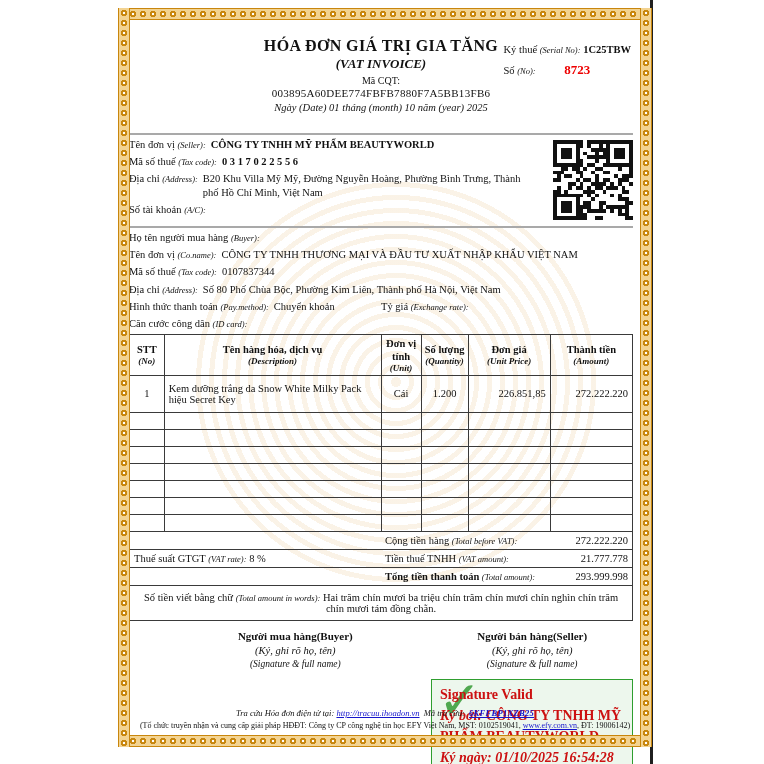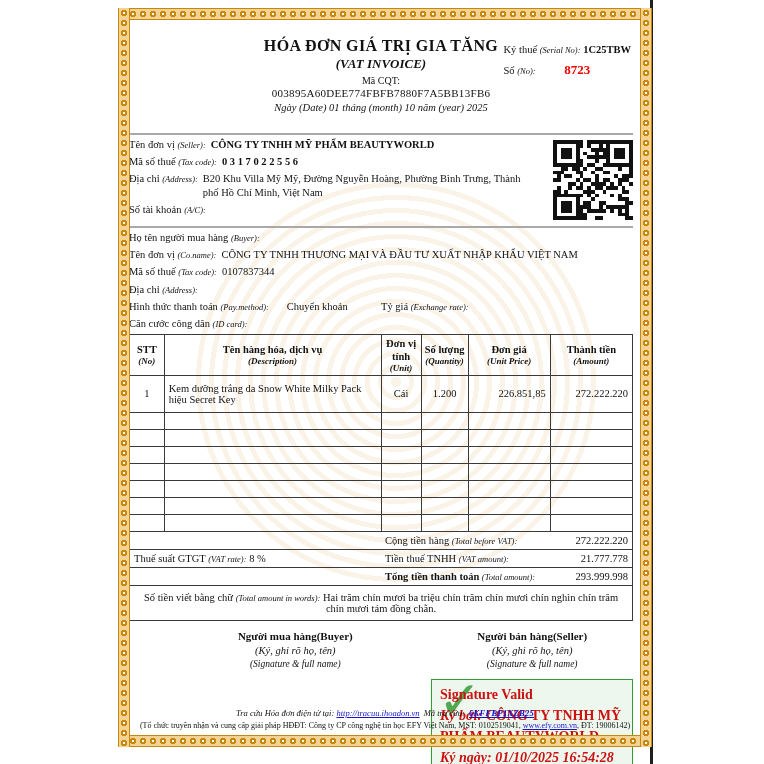--- a/index.html
+++ b/index.html
@@ -44,21 +44,21 @@
   
   .line{display:flex;font-size:10.5px;margin:3.2px 0;line-height:1.32;justify-content:space-between;}
   .line .lab{white-space:nowrap;margin-right:5px;}
   .line .val{flex:1;}
   .b{font-weight:bold;}
   .seller-wrap{position:relative;padding-right:96px;min-height:84px;}
   .qr{position:absolute;right:0;top:2px;width:80px;height:80px;background:#fff;
       display:grid;grid-template-columns:repeat(21,1fr);grid-template-rows:repeat(21,1fr);}
   .qc{background:#fff;}
   .qc.on{background:#111;}
-  .half{width:50%;display:flex;gap:13px;}
+  .half{width:50%;display:flex;}
 
   
   table{border-collapse:collapse;width:100%;table-layout:fixed;font-size:10.5px;margin-top:3px;}
   td,th{border:1px solid #3a3a3a;padding:1px 4px;vertical-align:middle;}
   th{font-weight:bold;text-align:center;padding:2px 2px;}
   .hv{font-size:10.5px;line-height:1.25;}
   .he{font-style:italic;font-size:9px;font-weight:bold;}
   .itemrow td{height:34px;}
   .er td{height:14px;}
   .c{text-align:center;} .r{text-align:right;} .l{text-align:left;}
@@ -596,20 +596,21 @@
       <div class="line">
         <span class="lab"><span>Tên đơn vị</span> <span class="sub">(Co.name):</span></span>
         <div class="val">CÔNG TY TNHH THƯƠNG MẠI VÀ ĐẦU TƯ XUẤT NHẬP KHẨU VIỆT NAM</div>
       </div>
       <div class="line">
         <span class="lab"><span>Mã số thuế</span> <span class="sub">(Tax code):</span></span>
         <div class="val">0107837344</div>
       </div>
       <div class="line">
         <span class="lab"><span>Địa chỉ</span> <span class="sub">(Address):</span></span>
+        <div class="val">Số 80 Phố Chùa Bộc, Phường Kim Liên, Thành phố Hà Nội, Việt Nam</div>
       </div>
       <div class="line">
         <div class="half">
           <span class="lab"><span>Hình thức thanh toán</span> <span class="sub">(Pay.method):</span></span>
           <div class="val">Chuyển khoản</div>
         </div>
         <div class="half">
           <span class="lab"><span>Tỷ giá</span> <span class="sub">(Exchange rate):</span></span>
           <div class="val"></div>
         </div>

